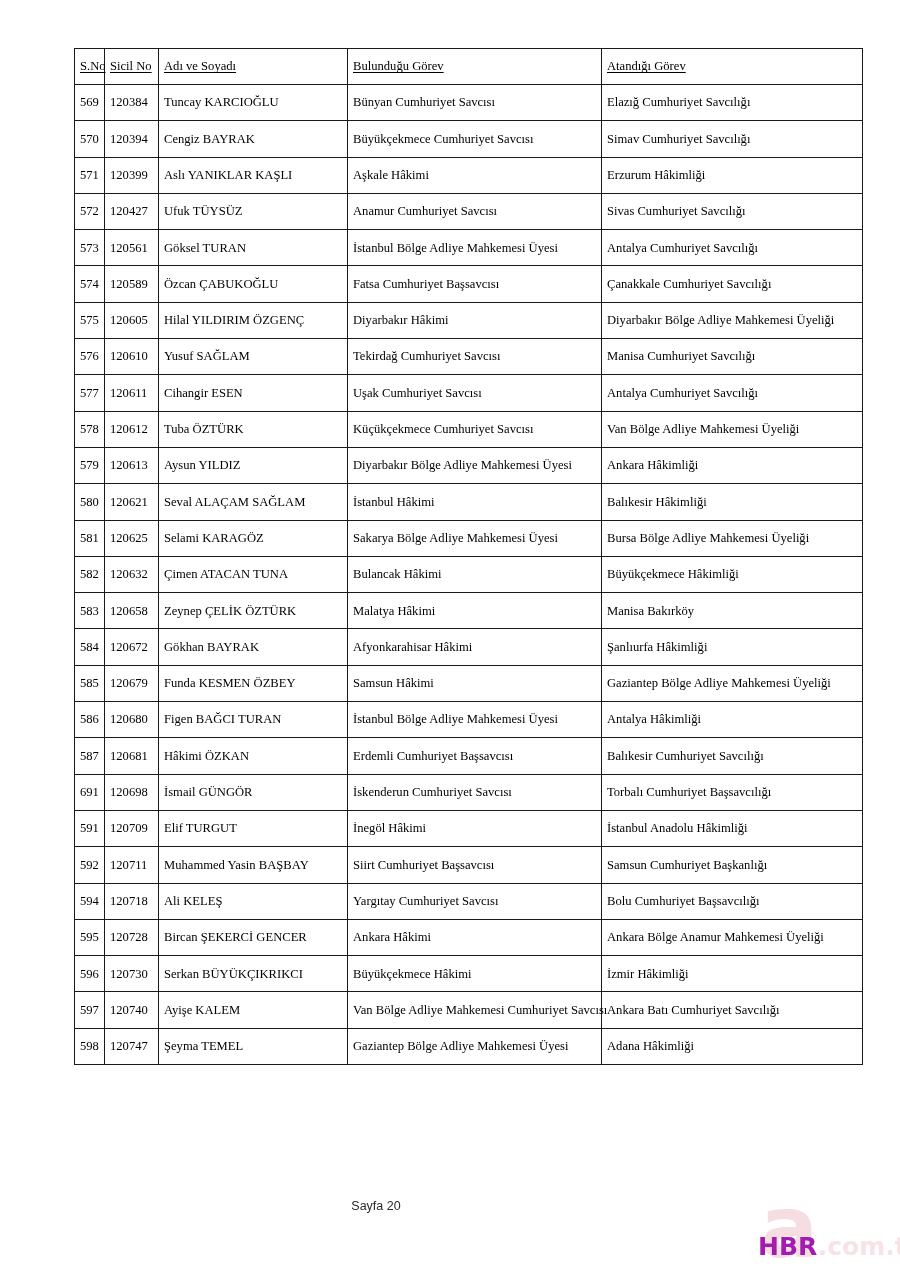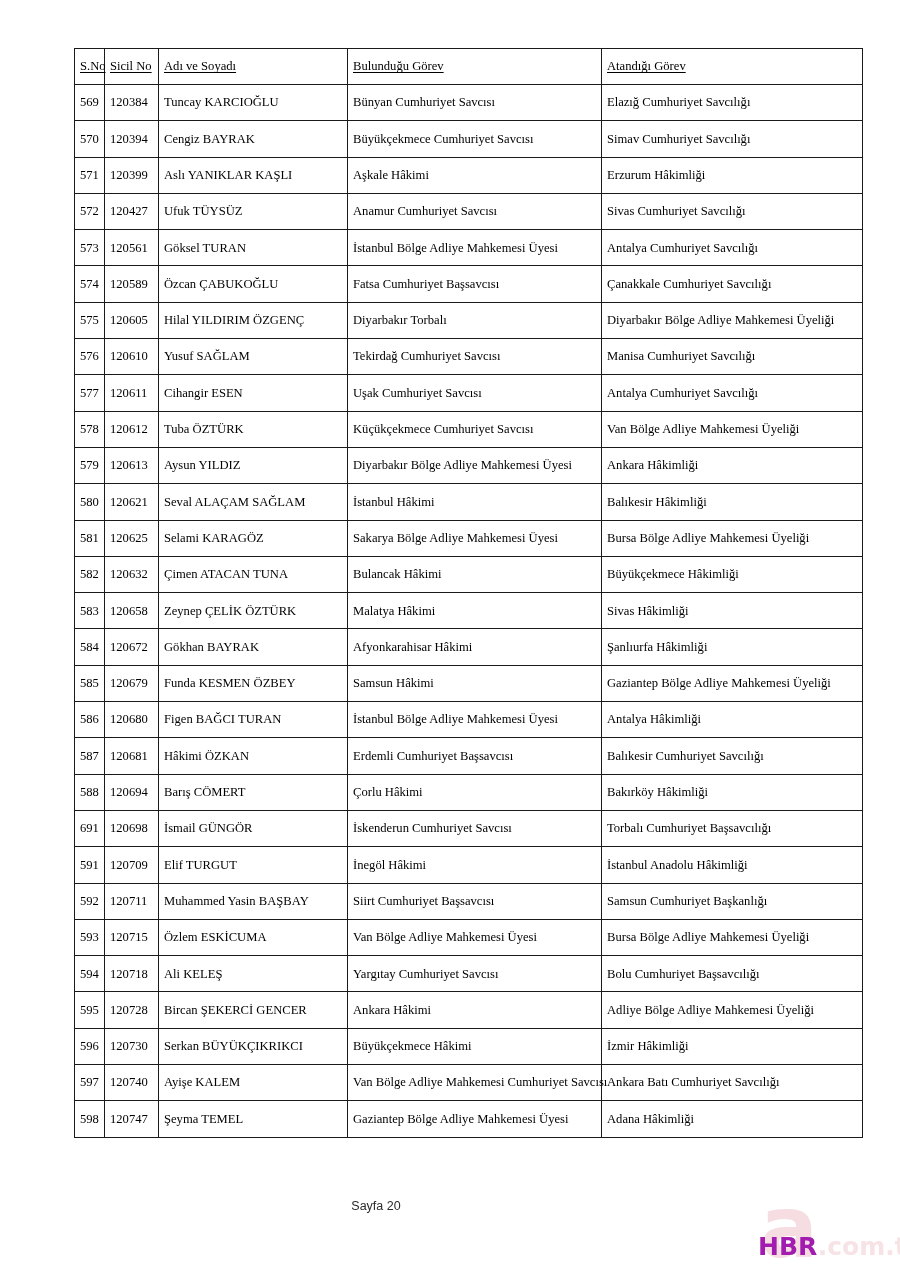--- a/index.html
+++ b/index.html
@@ -184,21 +184,21 @@
           <td class="sno">574</td>
           <td class="sicil">120589</td>
           <td class="">Özcan ÇABUKOĞLU</td>
           <td class="">Fatsa Cumhuriyet Başsavcısı</td>
           <td class="">Çanakkale Cumhuriyet Savcılığı</td>
         </tr>
         <tr>
           <td class="sno">575</td>
           <td class="sicil">120605</td>
           <td class="">Hilal YILDIRIM ÖZGENÇ</td>
-          <td class="">Diyarbakır Torbalı</td>
+          <td class="">Diyarbakır Hâkimi</td>
           <td class="">Diyarbakır Bölge Adliye Mahkemesi Üyeliği</td>
         </tr>
         <tr>
           <td class="sno">576</td>
           <td class="sicil">120610</td>
           <td class="">Yusuf SAĞLAM</td>
           <td class="">Tekirdağ Cumhuriyet Savcısı</td>
           <td class="">Manisa Cumhuriyet Savcılığı</td>
         </tr>
         <tr>
@@ -241,21 +241,21 @@
           <td class="sicil">120632</td>
           <td class="">Çimen ATACAN TUNA</td>
           <td class="">Bulancak Hâkimi</td>
           <td class="">Büyükçekmece Hâkimliği</td>
         </tr>
         <tr>
           <td class="sno">583</td>
           <td class="sicil">120658</td>
           <td class="">Zeynep ÇELİK ÖZTÜRK</td>
           <td class="">Malatya Hâkimi</td>
-          <td class="">Sivas Hâkimliği</td>
+          <td class="">Manisa Bakırköy</td>
         </tr>
         <tr>
           <td class="sno">584</td>
           <td class="sicil">120672</td>
           <td class="">Gökhan BAYRAK</td>
           <td class="">Afyonkarahisar Hâkimi</td>
           <td class="">Şanlıurfa Hâkimliği</td>
         </tr>
         <tr>
           <td class="sno">585</td>
@@ -272,27 +272,20 @@
           <td class="">Antalya Hâkimliği</td>
         </tr>
         <tr>
           <td class="sno">587</td>
           <td class="sicil">120681</td>
           <td class="">Hâkimi ÖZKAN</td>
           <td class="">Erdemli Cumhuriyet Başsavcısı</td>
           <td class="">Balıkesir Cumhuriyet Savcılığı</td>
         </tr>
         <tr>
-          <td class="sno">588</td>
-          <td class="sicil">120694</td>
-          <td class="">Barış CÖMERT</td>
-          <td class="">Çorlu Hâkimi</td>
-          <td class="">Bakırköy Hâkimliği</td>
-        </tr>
-        <tr>
           <td class="sno">691</td>
           <td class="sicil">120698</td>
           <td class="">İsmail GÜNGÖR</td>
           <td class="">İskenderun Cumhuriyet Savcısı</td>
           <td class="">Torbalı Cumhuriyet Başsavcılığı</td>
         </tr>
         <tr>
           <td class="sno">591</td>
           <td class="sicil">120709</td>
           <td class="">Elif TURGUT</td>
@@ -300,39 +293,32 @@
           <td class="">İstanbul Anadolu Hâkimliği</td>
         </tr>
         <tr>
           <td class="sno">592</td>
           <td class="sicil">120711</td>
           <td class="">Muhammed Yasin BAŞBAY</td>
           <td class="">Siirt Cumhuriyet Başsavcısı</td>
           <td class="">Samsun Cumhuriyet Başkanlığı</td>
         </tr>
         <tr>
-          <td class="sno">593</td>
-          <td class="sicil">120715</td>
-          <td class="">Özlem ESKİCUMA</td>
-          <td class="">Van Bölge Adliye Mahkemesi Üyesi</td>
-          <td class="">Bursa Bölge Adliye Mahkemesi Üyeliği</td>
-        </tr>
-        <tr>
           <td class="sno">594</td>
           <td class="sicil">120718</td>
           <td class="">Ali KELEŞ</td>
           <td class="">Yargıtay Cumhuriyet Savcısı</td>
           <td class="">Bolu Cumhuriyet Başsavcılığı</td>
         </tr>
         <tr>
           <td class="sno">595</td>
           <td class="sicil">120728</td>
           <td class="">Bircan ŞEKERCİ GENCER</td>
           <td class="">Ankara Hâkimi</td>
-          <td class="">Adliye Bölge Adliye Mahkemesi Üyeliği</td>
+          <td class="">Ankara Bölge Anamur Mahkemesi Üyeliği</td>
         </tr>
         <tr>
           <td class="sno">596</td>
           <td class="sicil">120730</td>
           <td class="">Serkan BÜYÜKÇIKRIKCI</td>
           <td class="">Büyükçekmece Hâkimi</td>
           <td class="">İzmir Hâkimliği</td>
         </tr>
         <tr>
           <td class="sno">597</td>

